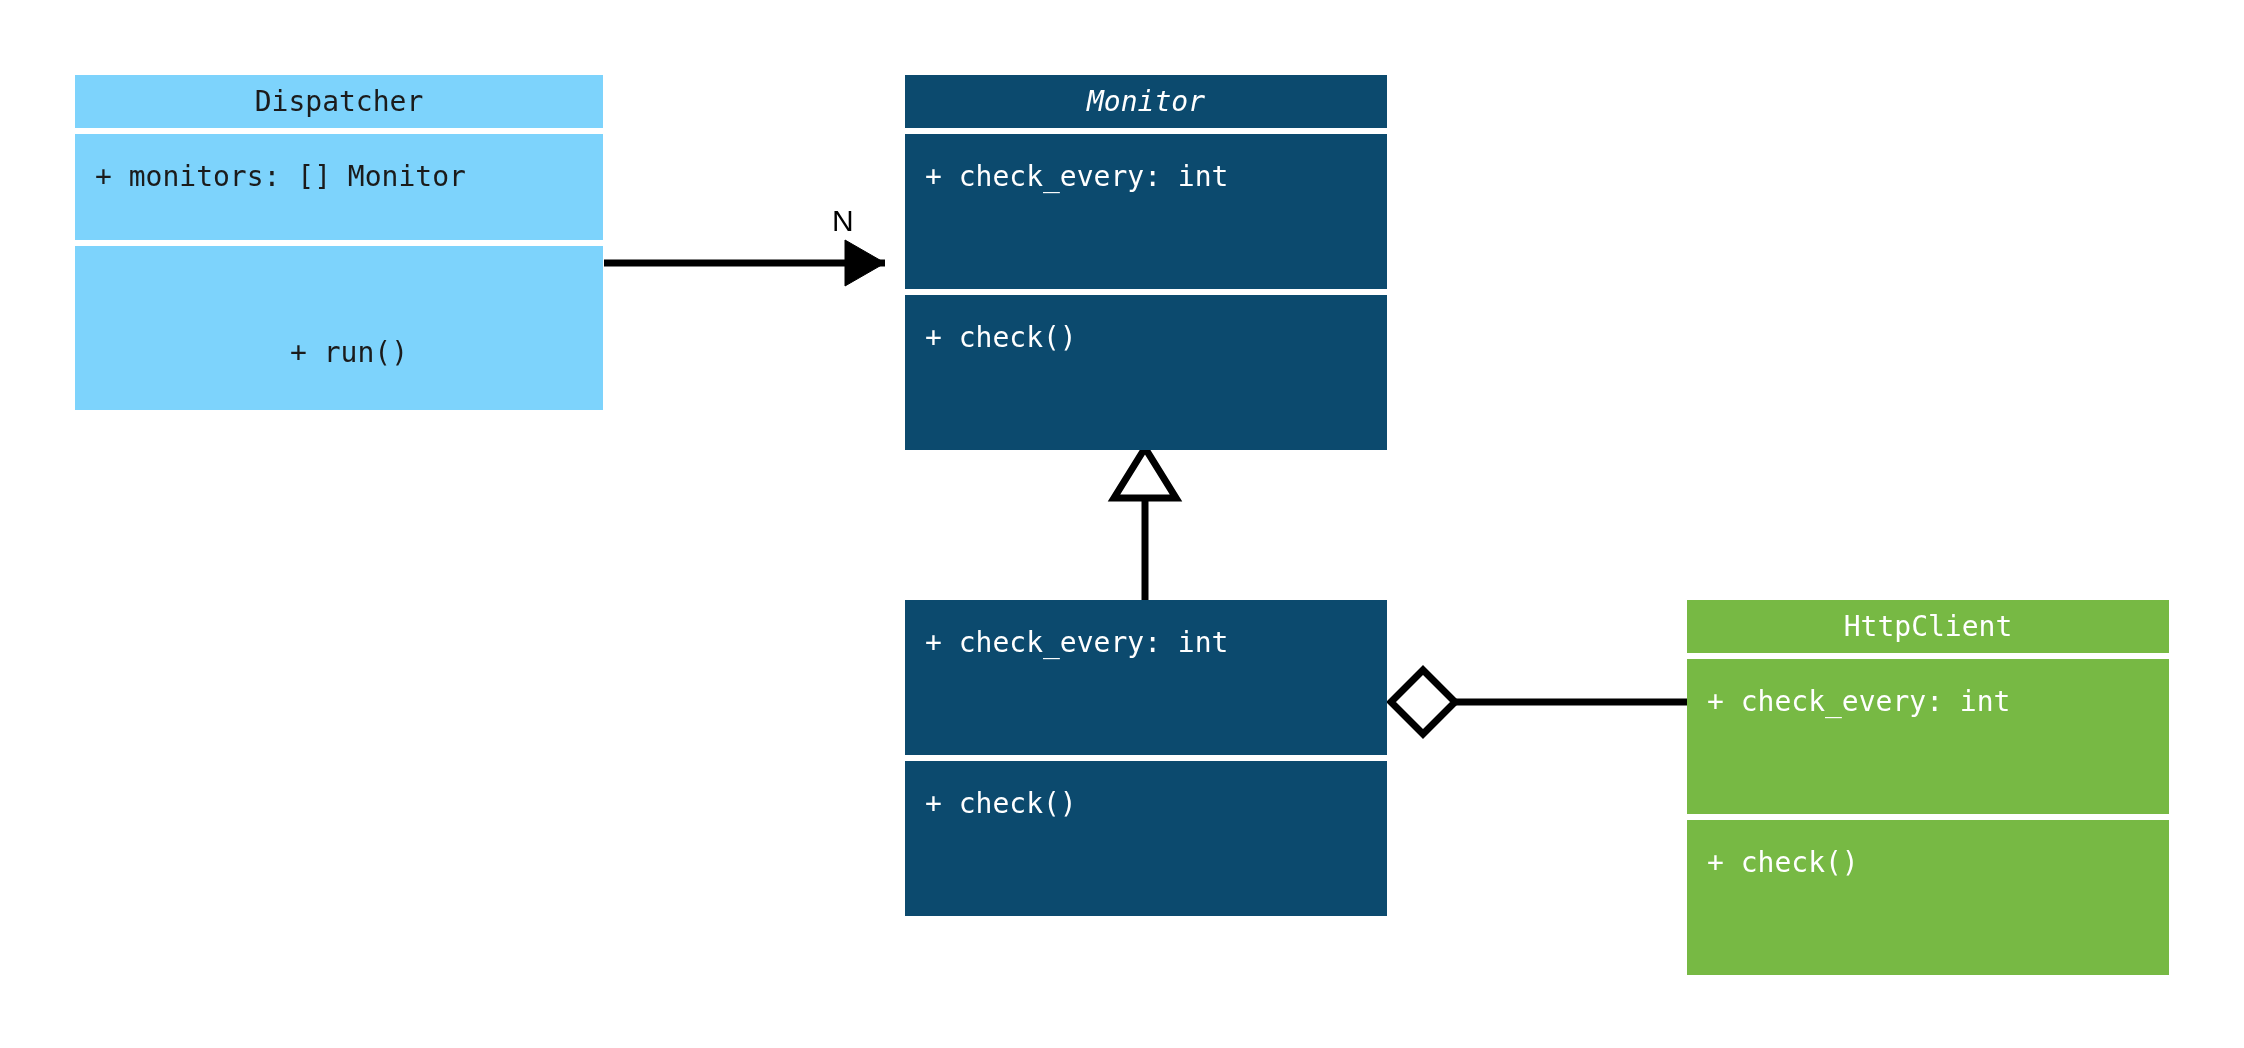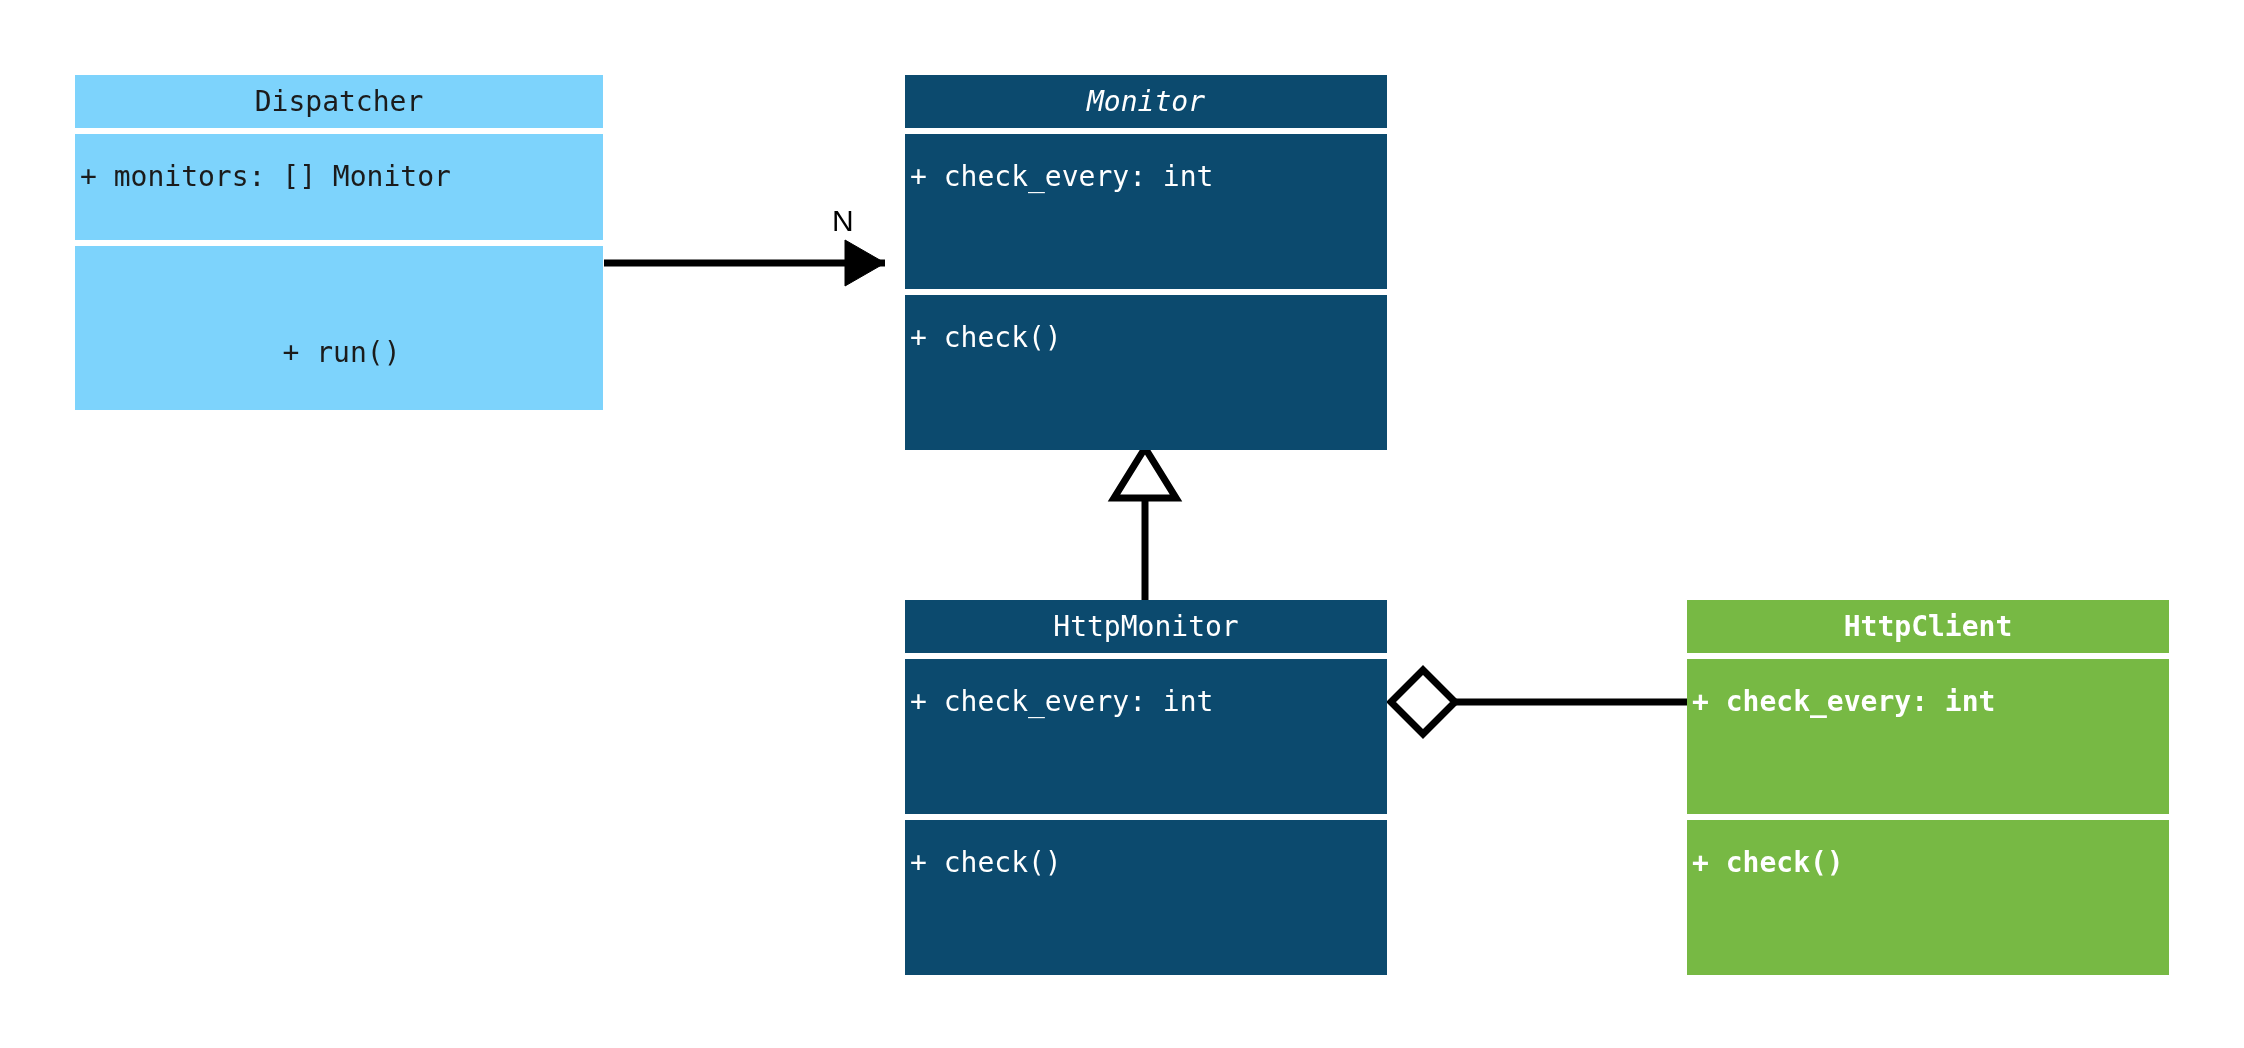--- a/index.html
+++ b/index.html
@@ -38,28 +38,28 @@
     display: flex;
     align-items: center;
     justify-content: center;
   }
   .cls-title.abstract {
     font-style: italic;
   }
   .cls-body {
     font-size: 28px;
     line-height: 34px;
-    padding-left: 5px;
+    padding-left: 20px;
     padding-top: 26px;
   }
 
   
   .theme-yellow { background: #7dd3fc; color: #1b1b1b; }
   .theme-blue   { background: #0c4a6e; color: #ffffff; }
-  .theme-green  { background: #77b944; color: #ffffff; font-weight: bold; }
+  .theme-green  { background: #77b944; color: #ffffff; }
 
   
   .edge-layer {
     position: absolute;
     left: 0;
     top: 0;
     width: 2244px;
     height: 1048px;
     pointer-events: none;
   }
@@ -106,21 +106,20 @@
     </div>
   </div>
 
   <div class="uml-class" style="left:905px; top:75px; width:482px;">
     <div class="compartment cls-title theme-blue abstract" style="height:53px;">Monitor</div>
     <div class="compartment cls-body theme-blue" style="height:155px;">+ check_every: int</div>
     <div class="compartment cls-body theme-blue" style="height:155px;">+ check()</div>
   </div>
 
   <div class="uml-class" style="left:905px; top:600px; width:482px;">
-    <div class="compartment cls-title theme-blue" style="height:53px;">HttpMonitor</div>
     <div class="compartment cls-body theme-blue" style="height:155px;">+ check_every: int</div>
     <div class="compartment cls-body theme-blue" style="height:155px;">+ check()</div>
   </div>
 
   <div class="uml-class" style="left:1687px; top:600px; width:482px;">
     <div class="compartment cls-title theme-green" style="height:53px;">HttpClient</div>
     <div class="compartment cls-body theme-green" style="height:155px;">+ check_every: int</div>
     <div class="compartment cls-body theme-green" style="height:155px;">+ check()</div>
   </div>
 

